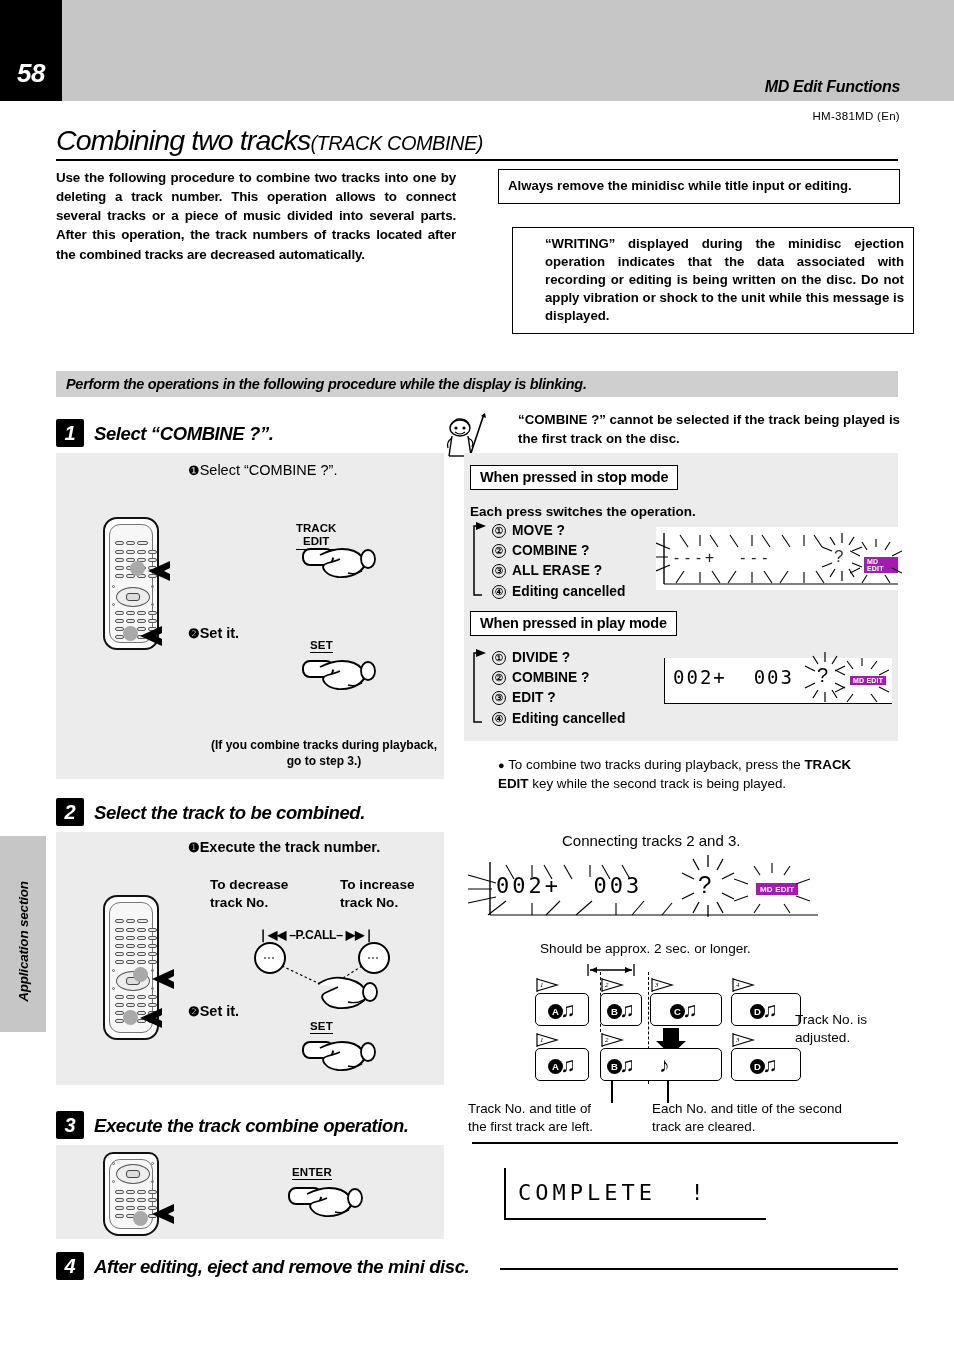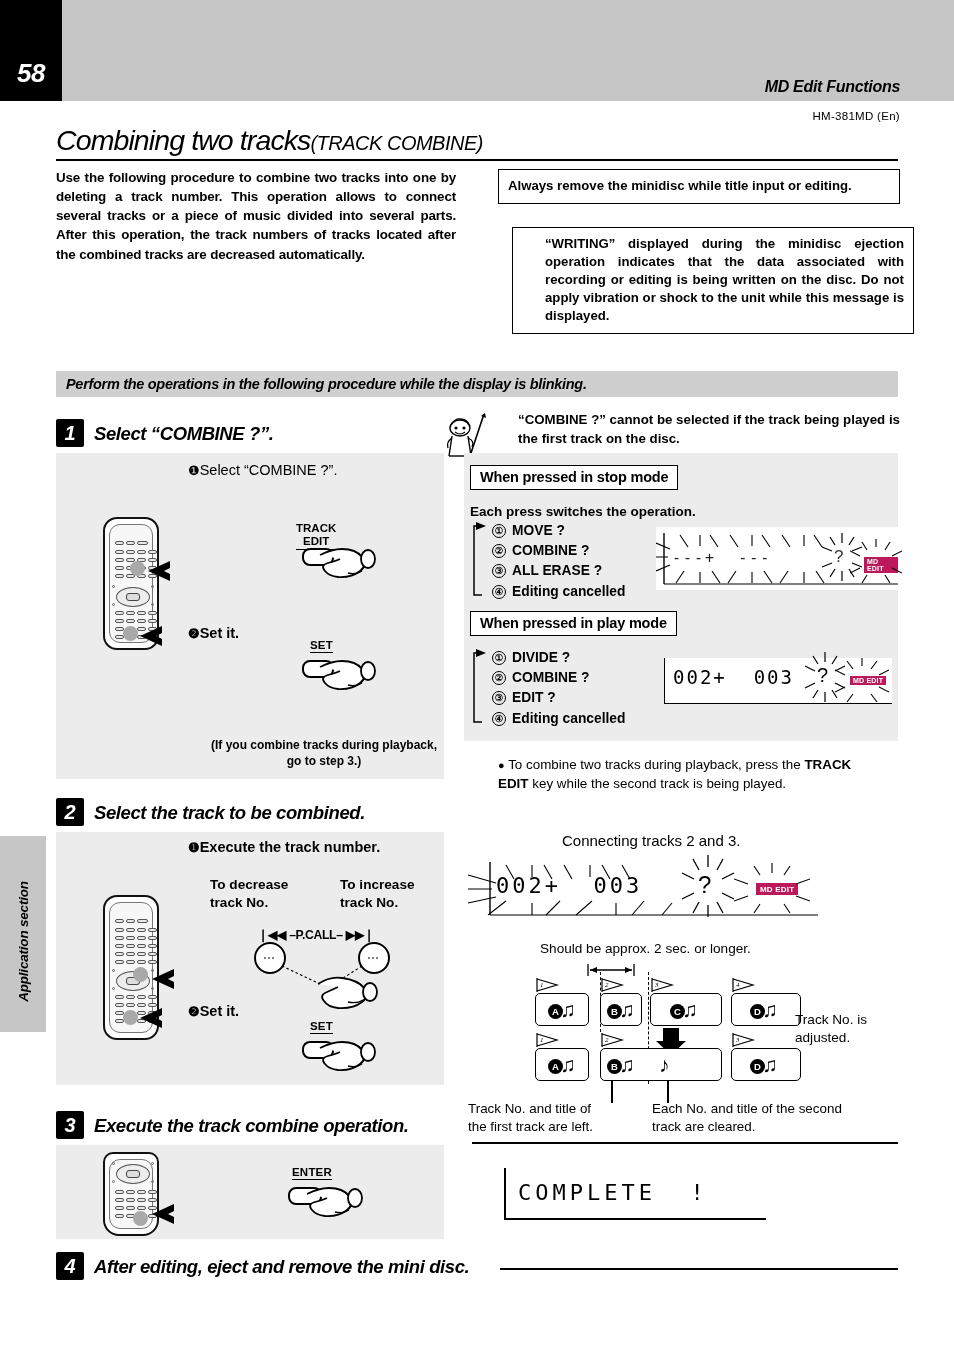--- a/index.html
+++ b/index.html
@@ -61,21 +61,21 @@
   
   .t{ position:absolute; }
   .b{ font-weight:bold; }
   .circ{ display:inline-block; width:14px; height:14px; border:1.3px solid #000; border-radius:50%;
          font-size:9.5px; text-align:center; line-height:12px; margin-right:6px; vertical-align:1px;}
 
   .modebox{ position:absolute; border:1.8px solid #000; background:#fff;
             font-size:14.5px; font-weight:bold; padding:3px 9px 4px 9px; letter-spacing:-0.2px;}
   .lcd-text{ position:absolute; font-family:"DejaVu Sans Mono", monospace;
              font-size:20px; letter-spacing:3px; white-space:pre; }
-  .mdedit{ position:absolute; background:#be185d; color:#fff; font-size:7px; font-weight:bold;
+  .mdedit{ position:absolute; background:#a21caf; color:#fff; font-size:7px; font-weight:bold;
            padding:1px 3px; letter-spacing:0.2px; font-family:"Liberation Sans",sans-serif;}
 
   
   .trk{ position:absolute; border:1.5px solid #000; border-radius:5px; background:#fff; }
   .note-glyph{ position:absolute; font-size:21px; line-height:1; }
   .badge{ position:absolute; width:15px; height:15px; border-radius:50%; background:#000;
           color:#fff; font-size:9.5px; font-weight:bold; text-align:center; line-height:15px;}
 
   
   .remote{ position:absolute; border:2px solid #111; border-radius:14px; background:#fff; }

